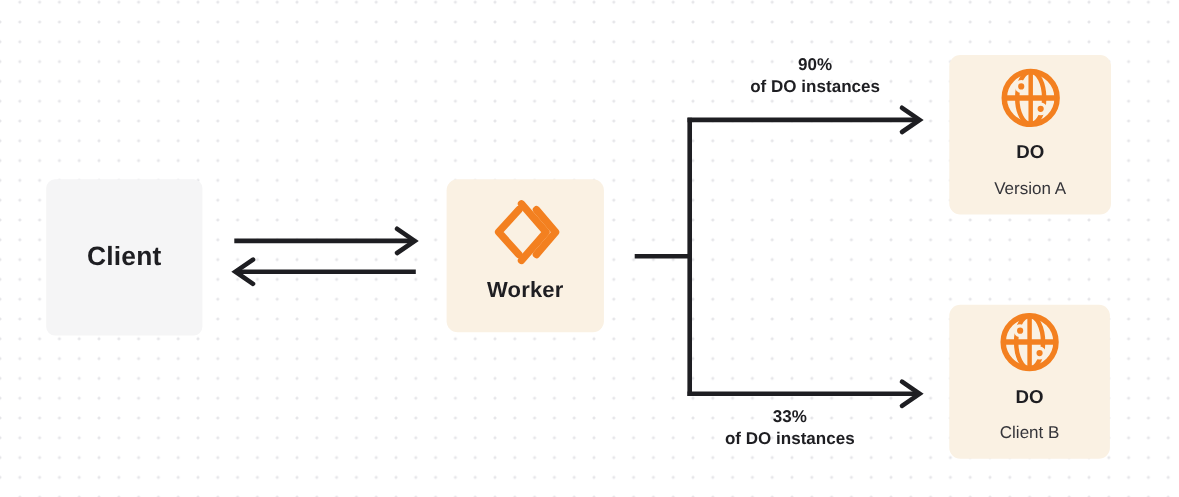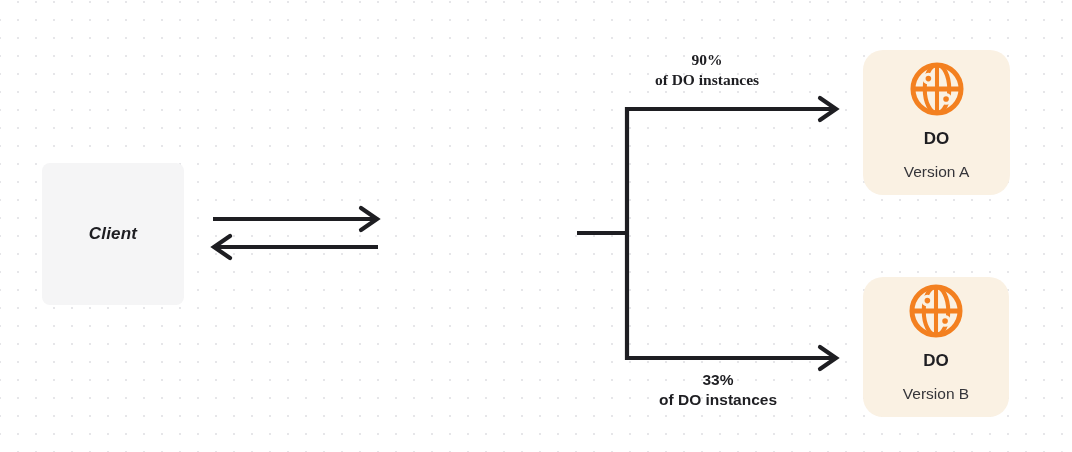--- a/index.html
+++ b/index.html
@@ -25,46 +25,46 @@
   }
   .edges{position:absolute;left:0;top:0;width:1072px;height:452px;}
   .edges *{stroke:var(--ink);stroke-width:4.2;fill:none;}
   .edges .head{stroke-linejoin:miter;stroke-linecap:round;}
 
   .node{position:absolute;display:flex;flex-direction:column;align-items:center;justify-content:center;}
   .node.client{
     left:42px;top:163px;width:142px;height:142px;
     background:var(--client-gray);border-radius:8px;
   }
-  .node.client .label{font-size:17px;font-weight:700;letter-spacing:.2px;font-style:italic;}
+  .node.client .label{font-size:24px;font-weight:700;letter-spacing:.2px;}
   .node.worker{
     left:406px;top:163px;width:143px;height:139px;
     background:var(--panel-cream);border-radius:10px;
     justify-content:flex-start;padding-top:17px;
   }
   .node.worker .icon{width:62px;height:62px;}
   .node.worker .label{font-size:20px;font-weight:700;margin-top:11px;letter-spacing:.2px;}
   .node.do{
-    background:var(--panel-cream);border-radius:20px;
+    background:var(--panel-cream);border-radius:10px;
     justify-content:flex-start;
   }
   .node.do-a{left:863px;top:50px;width:147px;height:145px;padding-top:10px;}
   .node.do-b{left:863px;top:277px;width:146px;height:140px;padding-top:5px;}
   .node.do .icon{width:58px;height:58px;}
   .node.do .title{font-size:17px;font-weight:700;margin-top:11px;}
   .node.do .subtitle{font-size:15.5px;font-weight:400;color:var(--subtitle);margin-top:14px;}
 
   .icon .accent-stroke{stroke:var(--accent);fill:none;}
   .icon .accent-dot{fill:var(--accent);stroke:var(--panel-cream);}
 
   .edge-label{
     position:absolute;width:240px;text-align:center;
     font-size:15.5px;font-weight:700;line-height:20px;color:var(--ink);
   }
-  .edge-label.top{left:587px;top:50px;font-family:Liberation Serif, serif;}
+  .edge-label.top{left:621px;top:50px;}
   .edge-label.bottom{left:598px;top:370px;}
   .edge-label span{display:block;}
 </style>
 </head>
 <body>
 
 <div class="canvas">
 
   <svg class="edges" viewBox="0 0 1072 452" xmlns="http://www.w3.org/2000/svg">
 
@@ -90,20 +90,30 @@
     <g>
       <line x1="625" y1="358" x2="833" y2="358"></line>
       <polyline class="head" points="820,347 836,358 820,369"></polyline>
     </g>
   </svg>
 
   <div class="node client">
     <span class="label">Client</span>
   </div>
 
+  <div class="node worker">
+    <svg class="icon" viewBox="0 0 64 64" xmlns="http://www.w3.org/2000/svg">
+      <g class="accent-stroke" stroke-width="7" stroke-linecap="round" stroke-linejoin="round">
+        <path d="M25.5,11 L6.5,32 L25.5,53"></path>
+        <path d="M28,5.5 L51,32 L28,58.5"></path>
+        <path d="M42,11 L60,32 L42,53"></path>
+      </g>
+    </svg>
+    <span class="label">Worker</span>
+  </div>
 
   <div class="node do do-a">
     <svg class="icon" viewBox="0 0 64 64" xmlns="http://www.w3.org/2000/svg">
       <g class="accent-stroke">
         <circle cx="32" cy="32" r="26.5" stroke-width="5.5"></circle>
         <ellipse cx="32" cy="32" rx="13.5" ry="26.5" stroke-width="4.5"></ellipse>
         <line x1="32" y1="6" x2="32" y2="58" stroke-width="4.5"></line>
         <line x1="6" y1="32" x2="58" y2="32" stroke-width="5.5"></line>
       </g>
       <circle class="accent-dot" cx="22.5" cy="20.5" r="4.8" stroke-width="3.4"></circle>
@@ -118,21 +128,21 @@
       <g class="accent-stroke">
         <circle cx="32" cy="32" r="26.5" stroke-width="5.5"></circle>
         <ellipse cx="32" cy="32" rx="13.5" ry="26.5" stroke-width="4.5"></ellipse>
         <line x1="32" y1="6" x2="32" y2="58" stroke-width="4.5"></line>
         <line x1="6" y1="32" x2="58" y2="32" stroke-width="5.5"></line>
       </g>
       <circle class="accent-dot" cx="22.5" cy="20.5" r="4.8" stroke-width="3.4"></circle>
       <circle class="accent-dot" cx="42" cy="43" r="4.8" stroke-width="3.4"></circle>
     </svg>
     <span class="title">DO</span>
-    <span class="subtitle">Version B</span>
+    <span class="subtitle">Client B</span>
   </div>
 
   <div class="edge-label top">
     <span>90%</span>
     <span>of DO instances</span>
   </div>
   <div class="edge-label bottom">
     <span>33%</span>
     <span>of DO instances</span>
   </div>

